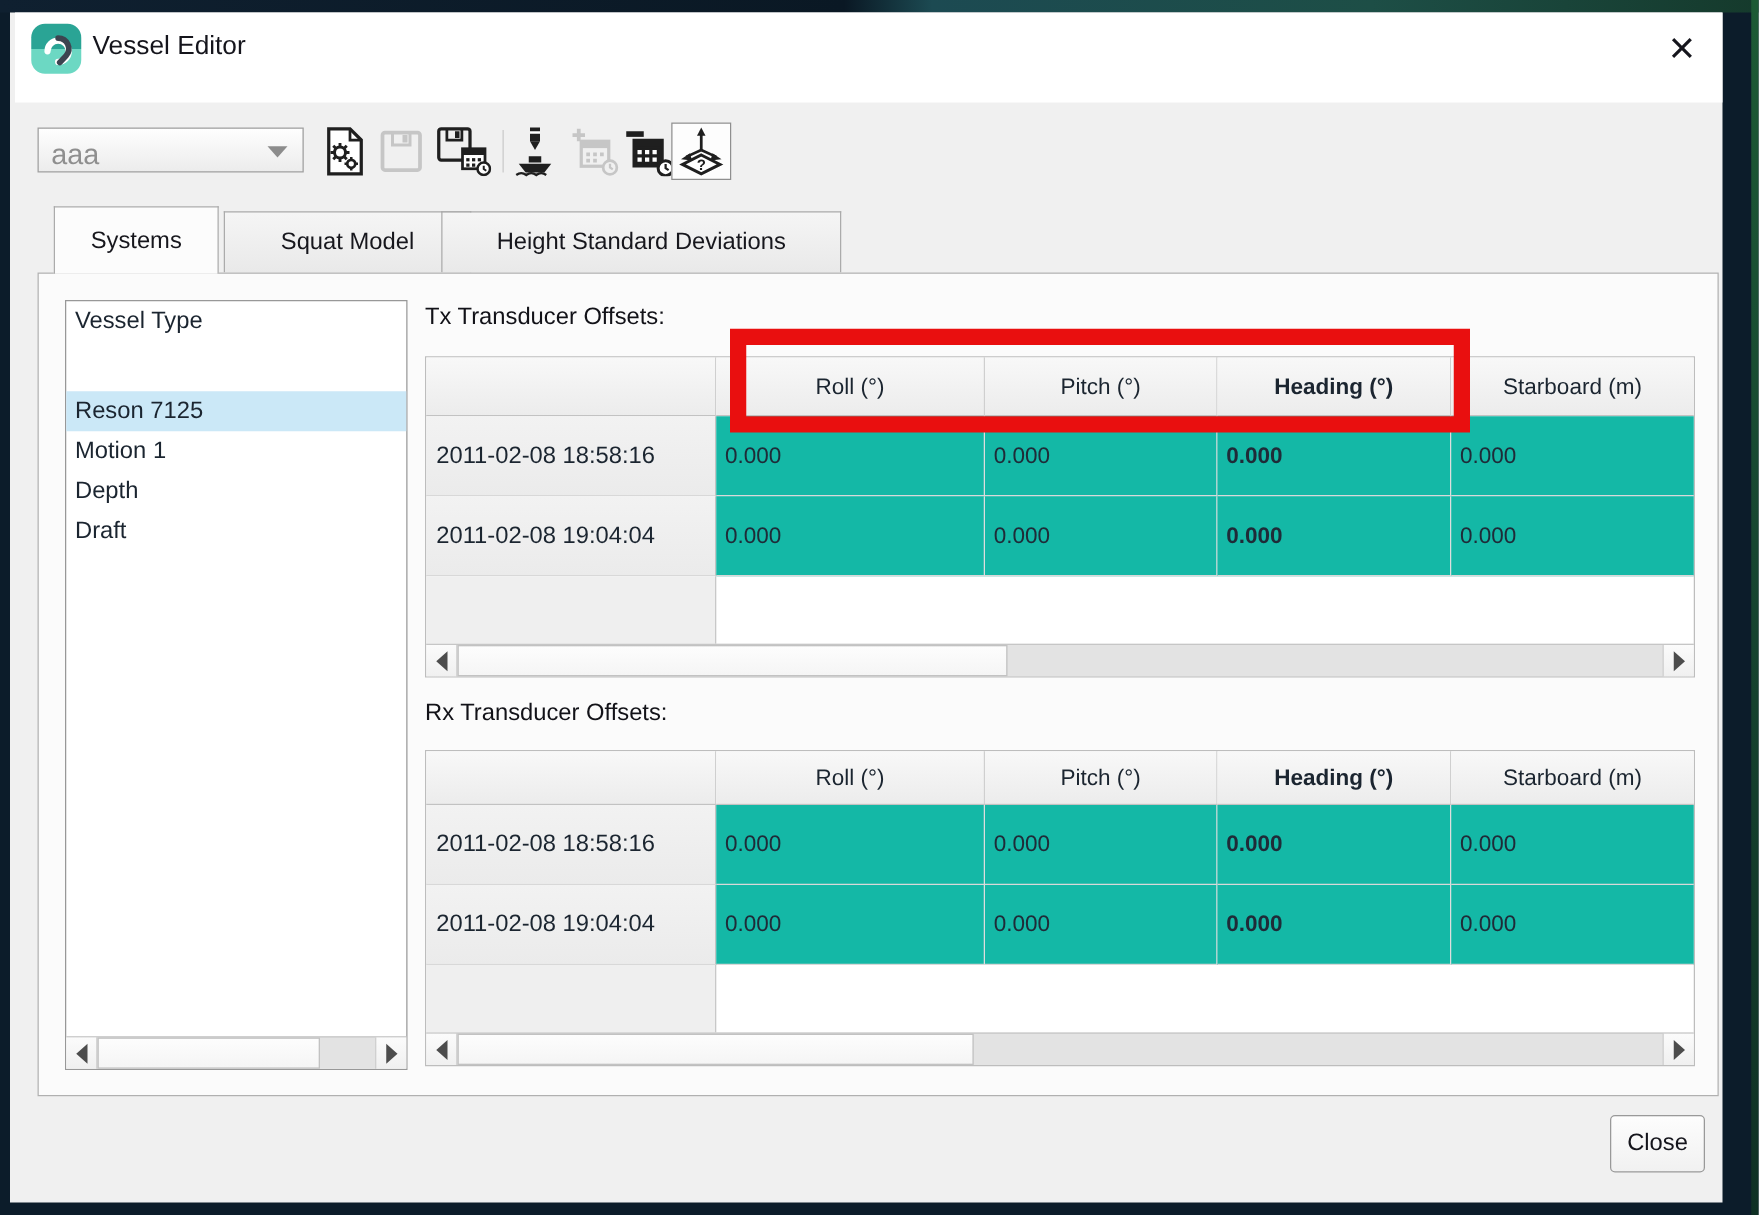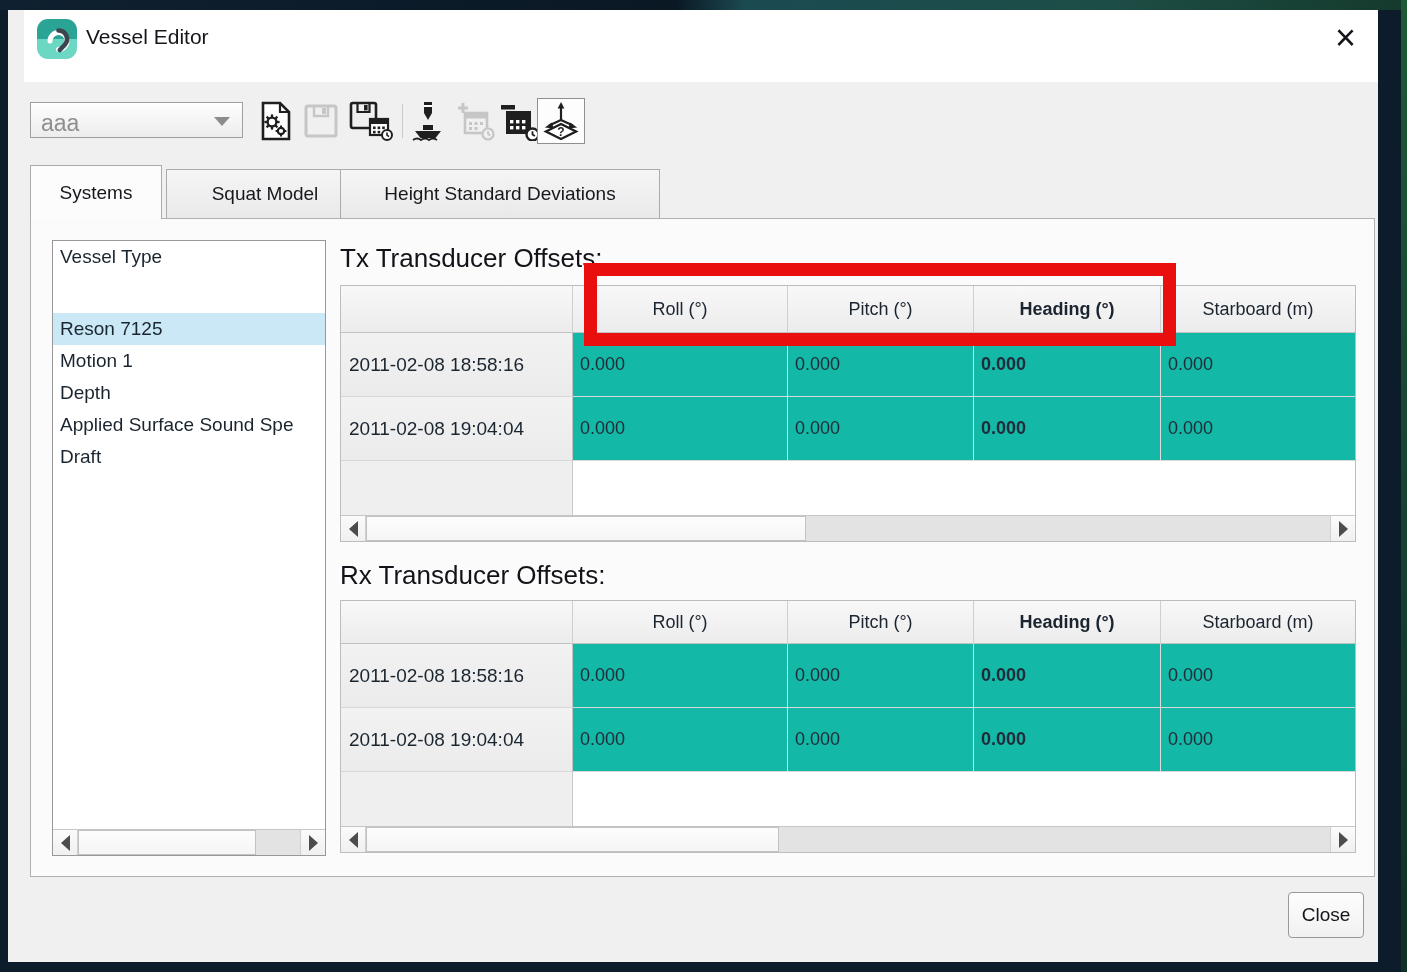--- a/index.html
+++ b/index.html
@@ -4,49 +4,49 @@
 <style>
   * { margin:0; padding:0; box-sizing:border-box; }
   body { font-family:"Liberation Sans", sans-serif; }
   .desktop { position:relative; width:1407px; height:972px; background:#0c1c2a; overflow:hidden; }
   .top-strip { position:absolute; top:0; left:0; right:0; height:10px;
     background:linear-gradient(90deg,#0f2030 0%,#0a1824 48%,#1c4a52 53%,#1d4e46 78%,#153a2c 100%); }
   .right-strip { position:absolute; top:0; right:0; width:6px; height:100%;
     background:linear-gradient(180deg,#1d5a35 0%,#174631 45%,#0f3024 100%); }
 
   .dialog { position:absolute; left:8px; top:10px; width:1370px; height:952px; background:#f0f0f0; }
-  .titlebar { position:absolute; top:0; left:16px; right:0; height:72px; background:#ffffff; }
+  .titlebar { position:absolute; top:0; left:4px; right:0; height:72px; background:#ffffff; }
   .app-logo { position:absolute; left:12px; top:8px; width:42px; height:42px; }
   .win-title { position:absolute; left:62px; top:15px; font-size:21px; color:#15151c; }
   .close-x { position:absolute; right:22px; top:6px; font-size:36px; font-weight:300; color:#15151c; line-height:44px; cursor:default; }
 
   
   .combo { position:absolute; left:22px; top:92px; width:213px; height:36px;
     background:linear-gradient(#fefefe,#ececec); border:1px solid #9f9f9f; }
   .combo-val { position:absolute; left:10px; top:7px; font-size:23px; color:#8f8f8f; }
   .combo-arrow { position:absolute; right:12px; top:14px; width:0; height:0;
     border-left:8px solid transparent; border-right:8px solid transparent; border-top:9px solid #8c8c8c; }
   .tbtn { position:absolute; top:88px; height:46px; display:flex; align-items:center; justify-content:center; background:transparent; border:1px solid transparent; }
   .tbtn.selected { background:#fdfdfd; border:1px solid #8f8f8f; }
   .tb-sep { position:absolute; left:394px; top:94px; width:1px; height:34px; background:#c9c9c9; }
 
   
-  .tab { position:absolute; border:1px solid #ababab; border-bottom:none; text-align:center; font-size:19px; color:#17171d; }
+  .tab { position:absolute; border:1px solid #ababab; border-bottom:none; text-align:center; font-size:19px; color:#17171d;margin-left:13px; }
   .tab.active { top:155px; height:54px; line-height:54px; background:#fcfcfc; z-index:3; }
   .tab.inactive { top:159px; height:49px; line-height:48px; background:linear-gradient(#f5f5f5,#e9e9e9); z-index:1; }
 
   .panel { position:absolute; left:22px; top:208px; width:1345px; height:659px; background:#fbfbfb; border:1px solid #b0b0b0; z-index:2; }
 
   
   .syslist { position:absolute; left:21px; top:21px; width:274px; height:616px; background:#ffffff; border:1px solid #989898; }
   .li { height:32px; line-height:32px; padding-left:7px; font-size:19px; color:#1b2530; white-space:nowrap; overflow:hidden; }
   .li.selected { background:#cbe8f7;margin-top:40px; }
 
   
-  .sec-label { position:absolute; font-size:26px; color:#121218; }
+  .sec-label { position:absolute; font-size:19px; color:#121218; }
 
   
   .dtable { position:absolute; background:#ffffff; border:1px solid #bdbdbd; }
   .thead { display:flex; }
   .th { border-right:1px solid #cfcfcf; border-bottom:1px solid #c2c2c2;
         background:linear-gradient(#f8f8f8,#ececec); display:flex; align-items:center; justify-content:center;
         font-size:18px; color:#1b2530; }
   .trow { display:flex; height:64px; }
   .rowhdr { width:232px; background:linear-gradient(#f2f2f2,#ebebeb); border-right:1px solid #c2c2c2; border-bottom:1px solid #d8d8d8;
         display:flex; align-items:center; padding-left:8px; font-size:19px; color:#1b2530; }
@@ -228,21 +228,20 @@
     <div class="tab inactive" style="left:158px; width:198px;">Squat Model</div>
     <div class="tab inactive" style="left:332px; width:320px;">Height Standard Deviations</div>
 
     <div class="panel">
 
       <div class="syslist">
         <div class="li">Vessel Type</div>
         <div class="li selected">Reson 7125</div>
         <div class="li">Motion 1</div>
         <div class="li">Depth</div>
-        <div class="li">Applied Surface Sound Spe</div>
         <div class="li">Draft</div>
         <div class="hscroll" style="left:0; right:0; bottom:0;">
           <div class="hs-arrow left">
               <span class="tri-l"></span>
             </div>
           <div class="hs-thumb" style="left:25px; width:178px;"></div>
           <div class="hs-arrow right">
               <span class="tri-r"></span>
             </div>
         </div>

